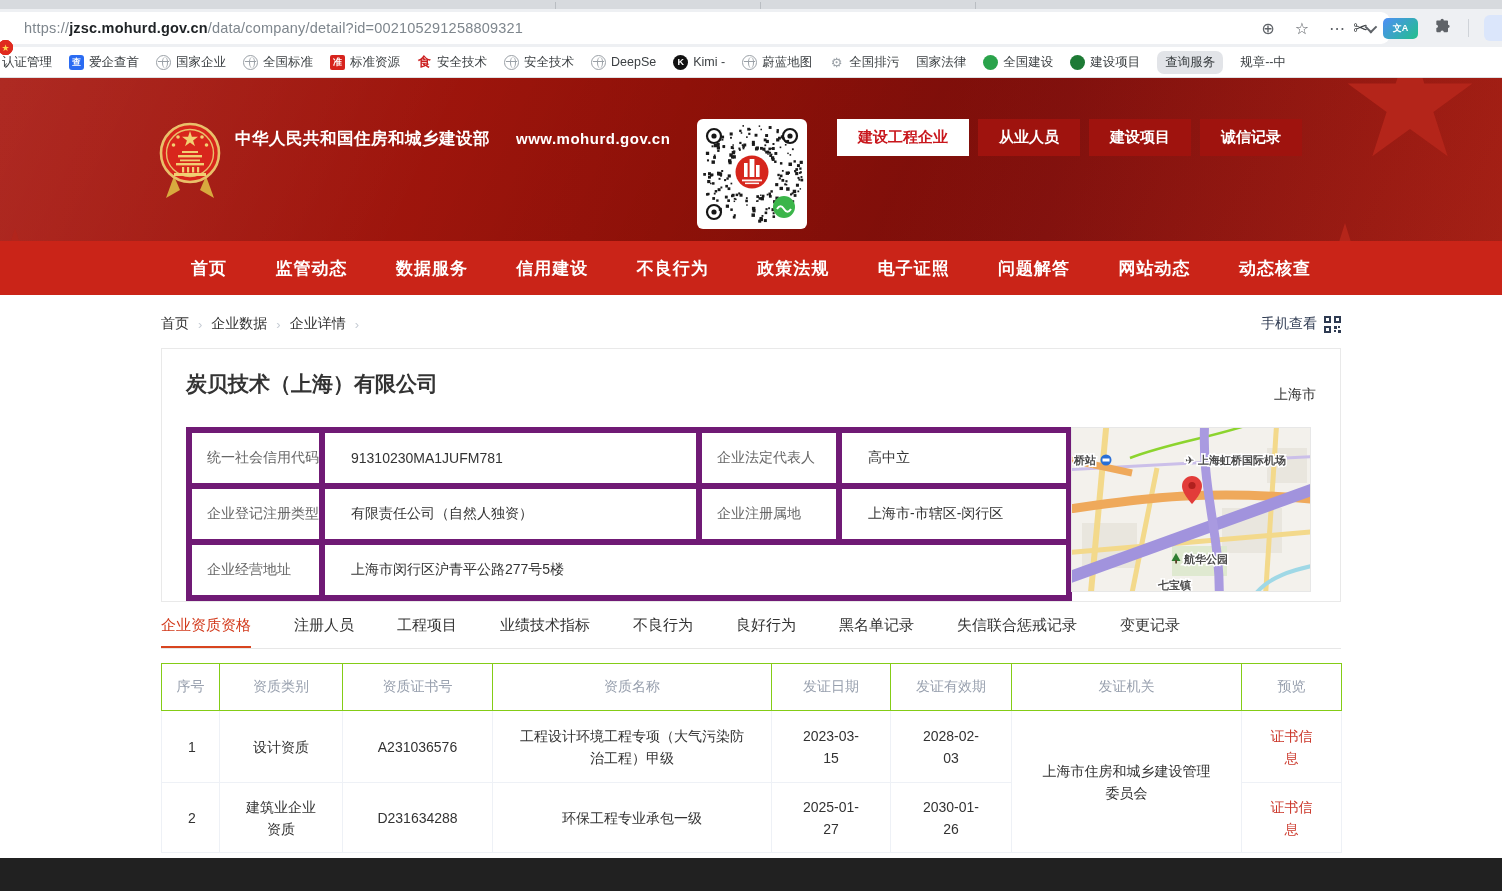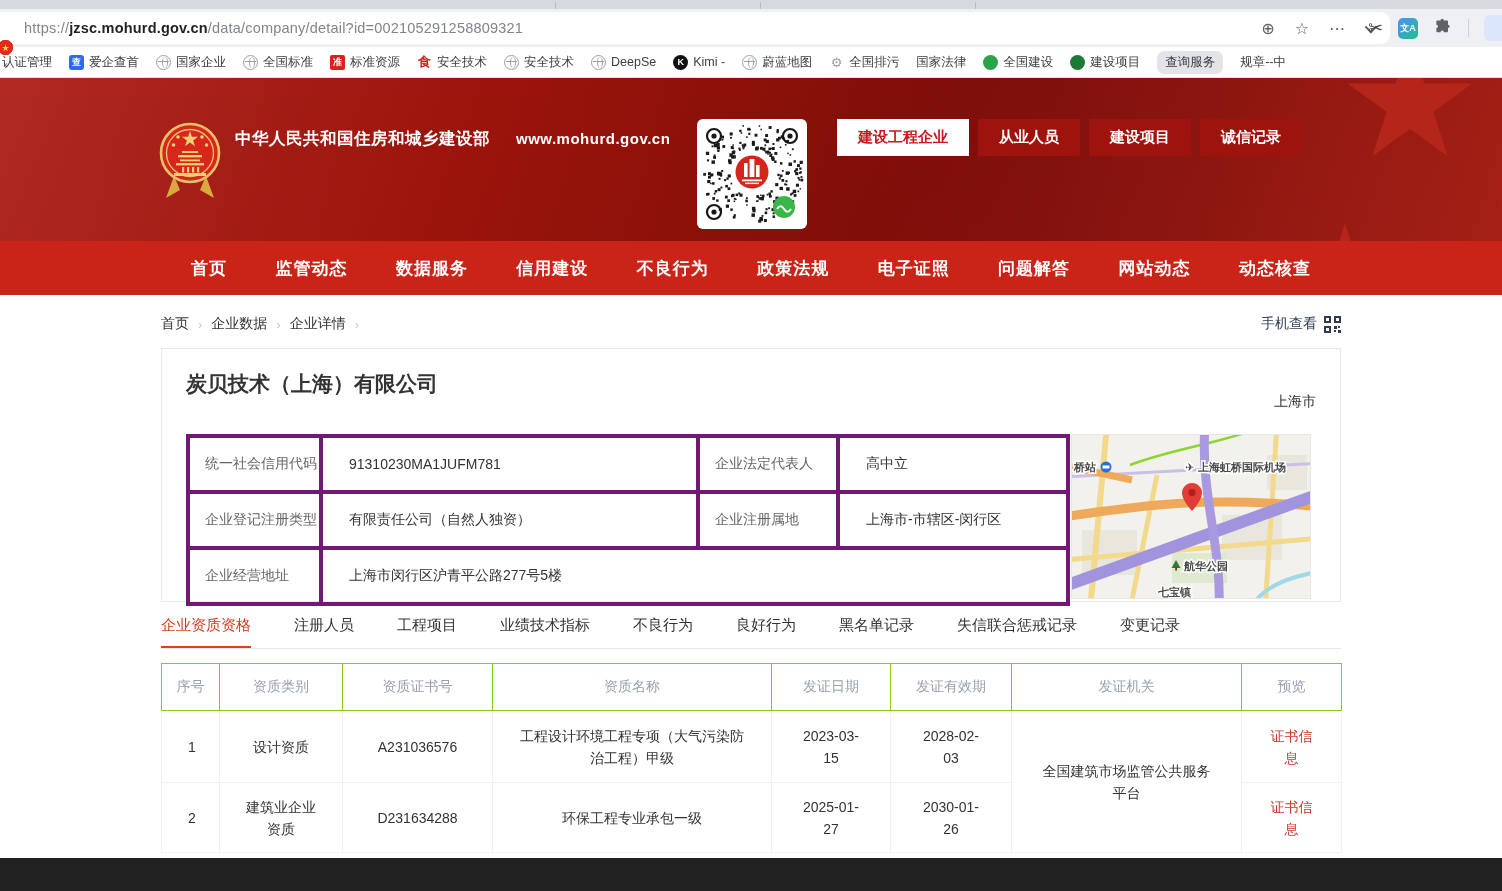--- a/index.html
+++ b/index.html
@@ -14,21 +14,21 @@
   .addressbar { position:absolute; left:-12px; top:3px; height:32px; right:112px;
     background:#fff; border-radius:9px; display:flex; align-items:center; padding-left:36px; }
   .url-text { font-size:14.5px; color:#7e868d; letter-spacing:.2px; white-space:nowrap; overflow:hidden; }
   .url-text .host { color:#1e2225; font-weight:bold; }
   .bar-icons { margin-left:auto; display:flex; align-items:center; gap:20px; padding:0 16px;
     color:#5f6368; font-size:16px; }
   .bar-icons .chev { width:9px; height:9px; border-right:2px solid #5f6368; border-bottom:2px solid #5f6368;
     transform:rotate(45deg) translateY(-2px); }
   .url-tools { position:absolute; right:0; top:0; height:38px; display:flex; align-items:center; gap:15px; padding-right:10px; }
   .tool-scissors { font-size:18px; color:#3c4043; }
-  .tool-translate { width:20px; height:21px; border-radius:5px; background:linear-gradient(135deg,#4f8ef7,#21c08b);
+  .tool-translate { width:35px; height:21px; border-radius:5px; background:linear-gradient(135deg,#4f8ef7,#21c08b);
     color:#fff; font-size:9px; font-weight:bold; display:flex; align-items:center; justify-content:center; }
   .tool-divider { width:1px; height:18px; background:#cfd3d8; }
   .tool-avatar { width:18px; height:26px; border-radius:6px 0 0 6px; background:#dbe6fb; margin-right:-10px; }
   .bookmarks { height:31px; background:#fff; border-bottom:1px solid #dfe1e4; display:flex; align-items:center;
     gap:17px; padding:0 8px 0 2px; font-size:12.5px; color:#3c4043; white-space:nowrap; overflow:hidden; }
   .bm { display:flex; align-items:center; gap:5px; }
   .bm.active-bm { background:#e2e4e8; border-radius:7px; padding:3px 8px; }
   .fav { width:15px; height:15px; flex:none; display:flex; align-items:center; justify-content:center;
     font-size:9px; font-weight:bold; border-radius:3px; color:#fff; }
   .fav.globe { border-radius:50%; border:1.5px solid #9aa0a6; position:relative; background:#fff; }
@@ -82,24 +82,24 @@
   
   .container { width:1180px; margin:0 auto; }
   .breadcrumb-row { margin-top:20px; display:flex; align-items:center; font-size:14px; color:#333; }
   .crumb-sep { color:#c6ccd4; margin:0 9px; font-size:13px; }
   .mobile-view { margin-left:auto; display:flex; align-items:center; gap:7px; color:#2f3b52; }
   .qr-mini { display:block; }
 
   .company-card { margin-top:15px; border:1px solid #e9e9e9; height:254px; padding:21px 24px; }
   .card-head { display:flex; align-items:flex-start; justify-content:space-between; }
   .company-name { font-size:21px; font-weight:bold; color:#333; }
-  .company-region { font-size:14px; color:#333; margin-top:23px; }
+  .company-region { font-size:14px; color:#333; margin-top:16px; }
   .card-body { position:relative; margin-top:23px; }
   .info-table { border-collapse:collapse; width:880px; table-layout:fixed; }
-  .info-table td { border:4px solid #701a75; height:56px; font-size:14px; padding-left:26px; }
+  .info-table td { border:6px solid #701a75; height:56px; font-size:14px; padding-left:26px; }
   .info-table td.lbl { color:#666; padding-left:15px; }
   .info-table td.val { color:#333; }
   .map-box { position:absolute; right:5px; top:0; width:240px; height:165px; overflow:hidden;
     border:1px solid #e7e7e7; background:#f3f1ec; }
 
   .tabs-row { margin-top:14px; border-bottom:1px solid #e7e7e7; display:flex; gap:43px; font-size:15px; }
   .dtab { color:#333; padding-bottom:13px; }
   .dtab.active { color:#d23a1c; border-bottom:2px solid #d8441f; padding-bottom:11px; }
 
   .quali-table { margin-top:14px; border-collapse:collapse; width:1180px; table-layout:fixed;
@@ -628,21 +628,21 @@
       <th>发证机关</th>
       <th>预览</th>
     </tr>
     <tr class="r1">
       <td>1</td>
       <td>设计资质</td>
       <td>A231036576</td>
       <td>工程设计环境工程专项（大气污染防治工程）甲级</td>
       <td>2023-03-15</td>
       <td>2028-02-03</td>
-      <td rowspan="2">全国建筑市场监管公共服务平台</td>
+      <td rowspan="2">上海市住房和城乡建设管理委员会</td>
       <td><a class="cert-link">证书信息</a></td>
     </tr>
     <tr class="r2">
       <td>2</td>
       <td>建筑业企业资质</td>
       <td>D231634288</td>
       <td>环保工程专业承包一级</td>
       <td>2025-01-27</td>
       <td>2030-01-26</td>
       <td><a class="cert-link">证书信息</a></td>

